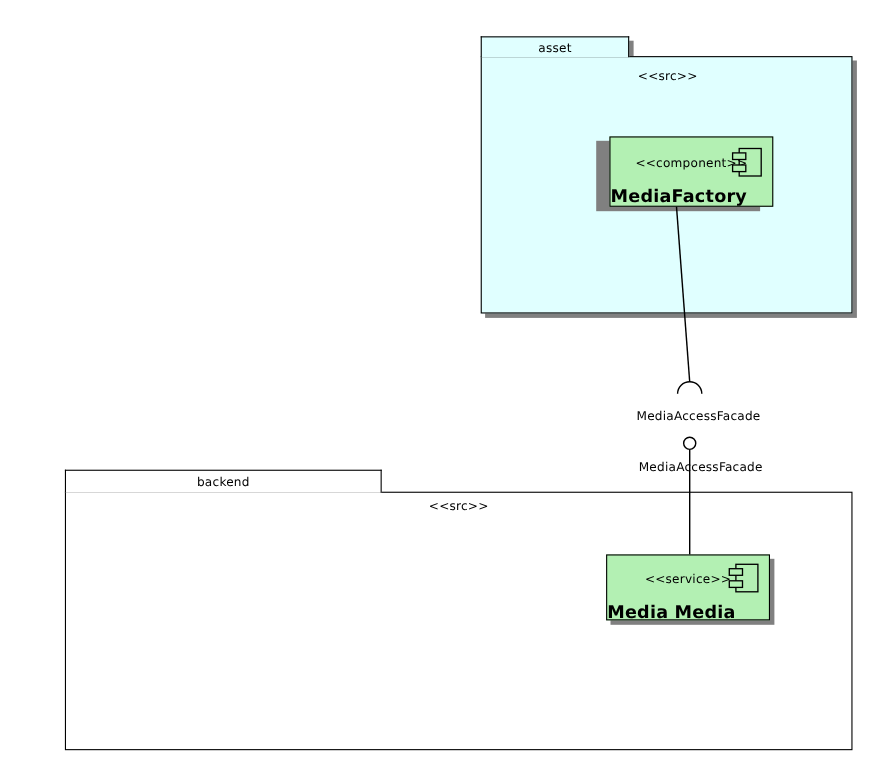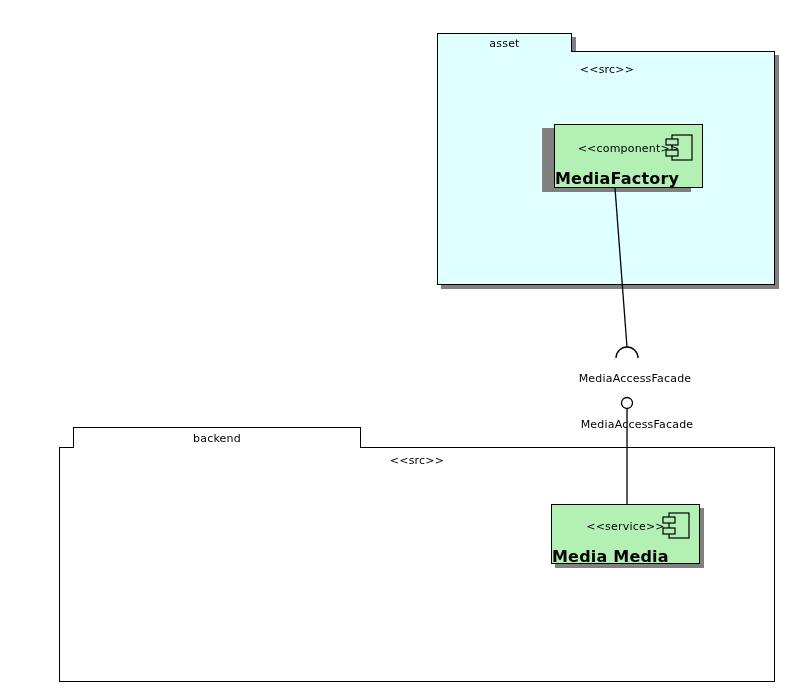--- a/index.html
+++ b/index.html
@@ -125,21 +125,21 @@
     <div class="pkg-tab" style="left:437px; top:33px; width:135px; height:19px; background:#E0FFFF;">
       <span class="pkg-tab-label">asset</span>
     </div>
 
     <span class="pkg-stereotype" style="left:607px; top:63px;">&lt;&lt;src&gt;&gt;</span>
   </div>
 
   <div class="package">
     <div class="pkg-body" style="left:59px; top:447px; width:716px; height:235px; background:#FFFFFF;"></div>
 
-    <div class="pkg-tab" style="left:59px; top:427px; width:288px; height:21px; background:#FFFFFF;margin-left:14px;">
+    <div class="pkg-tab" style="left:59px; top:427px; width:288px; height:21px; background:#FFFFFF;">
       <span class="pkg-tab-label">backend</span>
     </div>
 
     <span class="pkg-stereotype" style="left:417px; top:454px;">&lt;&lt;src&gt;&gt;</span>
   </div>
 
   <div class="component">
     <div class="comp-shadow" style="left:542px; top:128px; width:149px; height:64px;"></div>
     <div class="comp-body" style="left:538px; top:124px; width:149px; height:64px; background:#B3F0B3;margin-left:16px;">
       <span class="comp-stereotype" style="left:0; top:17px;">&lt;&lt;component&gt;&gt;</span>

